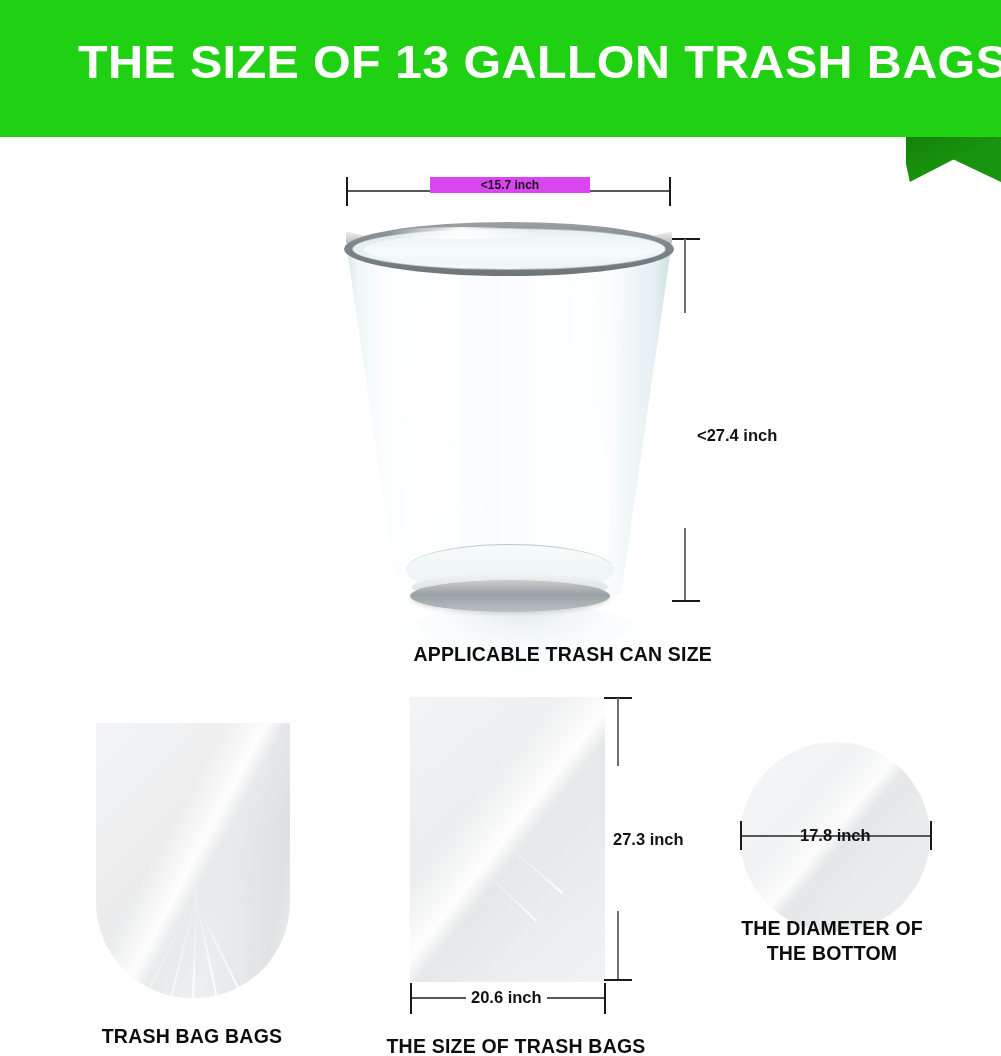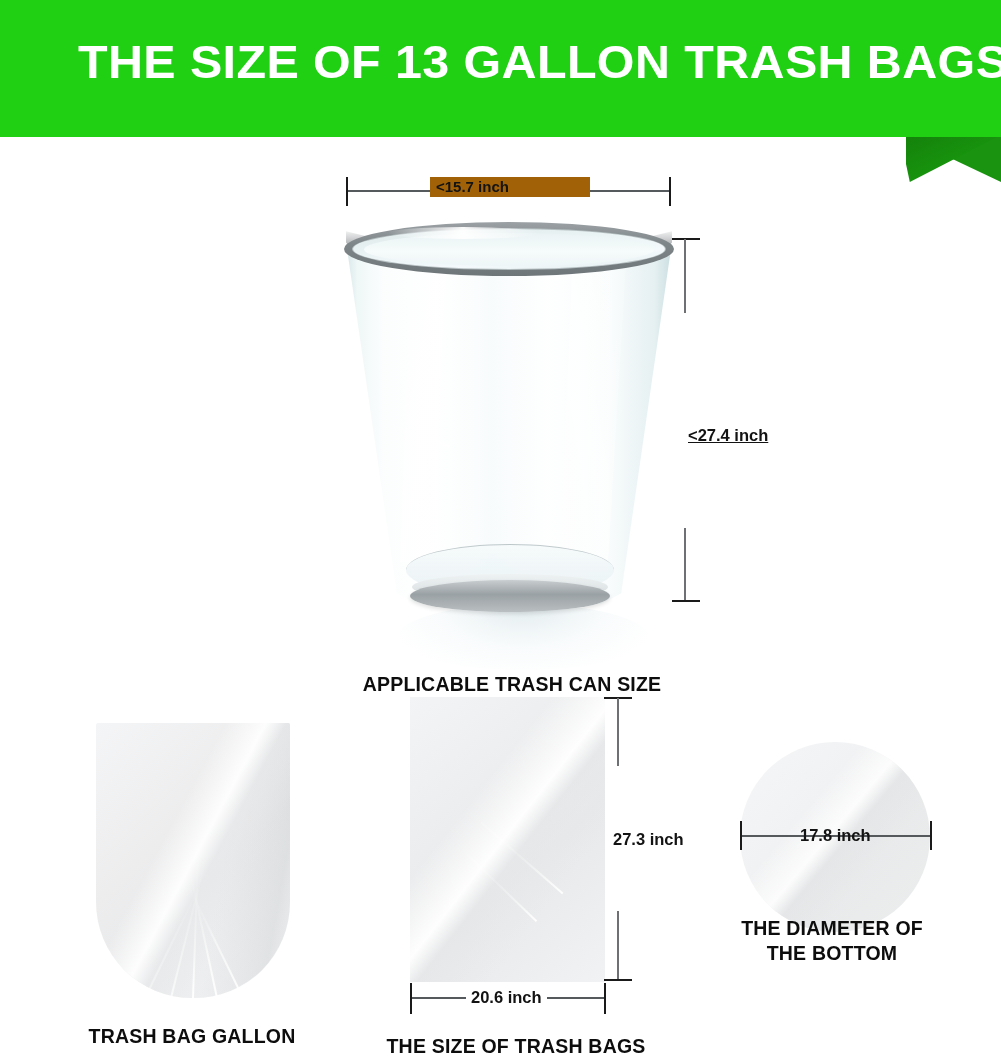--- a/index.html
+++ b/index.html
@@ -91,25 +91,25 @@
     height: 29px;
     background: #1a1a1a;
   }
   .dim-top-tick-l { left: 16px; }
   .dim-top-tick-r { left: 339px; }
   .dim-top-label {
     position: absolute;
     left: 100px;
     top: 7px;
     width: 160px;
-    text-align: left;
-    font-size: 15px;
+    text-align: center;
+    font-size: 12px;
     font-weight: bold;
     color: #131313;
-    background: #a16207;
+    background: #d946ef;
     padding: 1px 6px;
     line-height: 1.2;
   }
 
   
   .dim-side {
     position: absolute;
     left: 330px;
     top: 58px;
     width: 80px;
@@ -127,27 +127,26 @@
   .dim-side-seg-t, .dim-side-seg-b {
     position: absolute;
     left: 24px;
     width: 1.6px;
     background: #6d7173;
   }
   .dim-side-seg-t { top: 11px; height: 74px; }
   .dim-side-seg-b { top: 300px; height: 73px; }
   .dim-side-label {
     position: absolute;
-    left: 28px;
+    left: 37px;
     top: 198px;
     font-size: 16.5px;
     font-weight: bold;
     color: #131313;
     white-space: nowrap;
-    text-decoration: underline;
   }
 
   
   .can {
     position: absolute;
     left: 14px;
     top: 52px;
     width: 330px;
     height: 408px;
   }
@@ -294,22 +293,23 @@
     text-align: center;
     font-size: 19.5px;
     font-weight: bold;
     color: #0d0d0d;
     line-height: 1.28;
     letter-spacing: 0.2px;
     white-space: pre-line;
   }
   .caption-can {
     left: 312px;
-    top: 672px;
+    top: 642px;
     width: 400px;
+    text-align: right;
   }
 
   
   .bagshape-wrap {
     position: absolute;
     left: 96px;
     top: 723px;
     width: 194px;
     height: 275px;
   }
@@ -477,21 +477,21 @@
     <div class="bagshape"></div>
     <div class="bagshape-shadow"></div>
     <div class="bagshape-fold" style="left:48px;height:128px;transform:rotate(26deg);"></div>
     <div class="bagshape-fold" style="left:74px;height:140px;transform:rotate(14deg);"></div>
     <div class="bagshape-fold" style="left:96px;height:146px;transform:rotate(2deg);"></div>
     <div class="bagshape-fold" style="left:120px;height:140px;transform:rotate(-12deg);"></div>
     <div class="bagshape-fold" style="left:146px;height:126px;transform:rotate(-26deg);"></div>
     <div class="bagshape-diag"></div>
   </div>
 
-  <div class="caption caption-bagshape">TRASH BAG GALLON</div>
+  <div class="caption caption-bagshape">TRASH BAG BAGS</div>
 
   <div class="bagsize-wrap">
     <div class="bagsize"></div>
     <div class="bagsize-crease" style="left:58px;top:160px;width:108px;transform:rotate(41deg);"></div>
     <div class="bagsize-crease" style="left:44px;top:190px;width:96px;transform:rotate(44deg);"></div>
     <div class="bagsize-diag"></div>
   </div>
 
   <div class="dim-h" style="left:604px;top:697px;width:90px;height:285px;">
     <div class="dim-h-tick" style="left:0px;top:0px;"></div>

